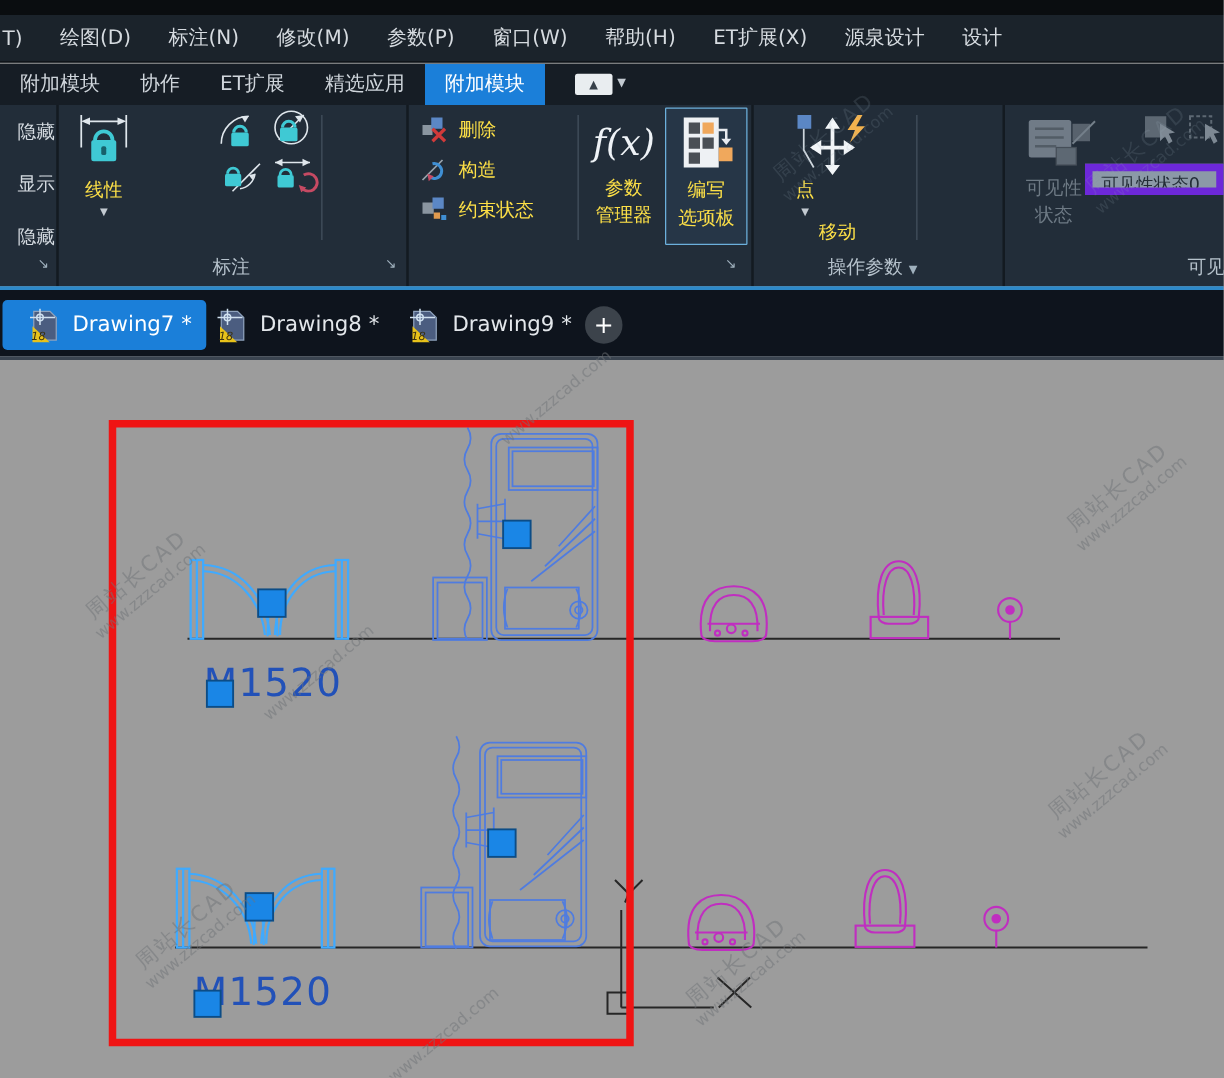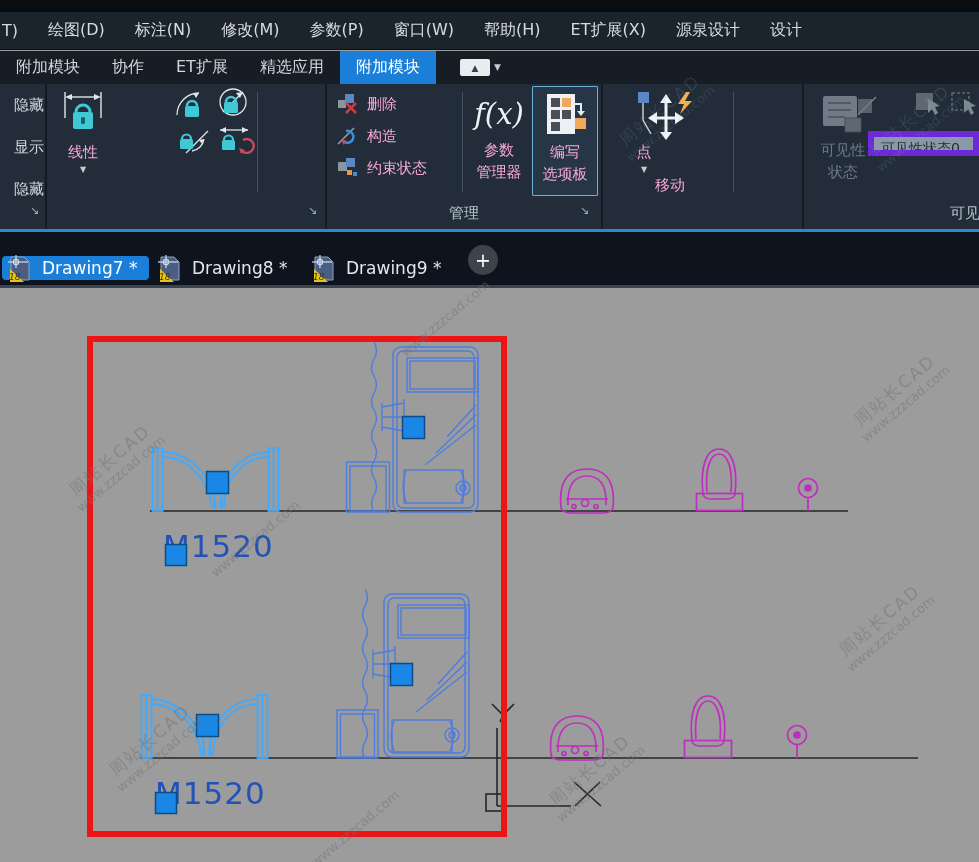--- a/index.html
+++ b/index.html
@@ -25,38 +25,38 @@
 
   
   .ribbon { position:absolute; left:0; top:84px; width:979px; height:145px; background:#222d39; overflow:hidden; }
   .rib-divider { position:absolute; top:0; width:2px; height:145px; background:#131a21; }
   .grp-divider { position:absolute; top:8px; width:1px; height:100px; background:#44515f; }
   .panel-title { position:absolute; top:118px; height:22px; font-size:15px; color:#b6c2cc;
                  text-align:center; line-height:22px; white-space:nowrap; }
   .corner-arrow { position:absolute; top:120px; font-size:11px; color:#9fb0bd; }
   .bigbtn { position:absolute; top:4px; display:flex; flex-direction:column; align-items:center; }
   .bicon { height:52px; display:flex; align-items:flex-end; justify-content:center; }
-  .blabel { font-size:15px; color:#f9a8d4; line-height:19px; text-align:center; margin-top:3px; white-space:nowrap; }
+  .blabel { font-size:15px; color:#fde047; line-height:19px; text-align:center; margin-top:3px; white-space:nowrap; }
   .ddown { font-size:8px; color:#c3cad1; margin-top:3px; }
   .rowbtn { position:absolute; display:flex; align-items:center; height:24px; }
   .rowbtn .blabel { margin:0 0 0 8px; }
   .stub-label { position:absolute; left:-10px; width:54px; text-align:right; font-size:15px; color:#d4dae0; }
   .hl-btn { border:1px solid #6cb0dc; background:#263647; border-radius:1px; padding:1px 3px 3px; }
   .fx-icon { font-family:"DejaVu Serif","Liberation Serif",serif; font-style:italic; font-size:29px;
              color:#eef2f6; line-height:48px; }
   .disabled-label { color:#6d7984 !important; }
   .vis-combo { position:absolute; left:868px; top:47px; width:111px; height:25px; background:#8b99a7;
                border:6px solid #6d28d9; color:#232d37; font-size:14px; line-height:23px; padding-left:7px;
                white-space:nowrap; overflow:hidden; }
   .blue-line { position:absolute; left:0; top:229px; width:979px; height:3px; background:#2e89c9; }
 
   
   .filetabbar { position:absolute; left:0; top:232px; width:979px; height:53px; background:#0e141d; }
-  .ftab { position:absolute; top:24px; height:24px; display:flex; align-items:center; border-radius:4px;
-          font-size:17px; color:#e3e7eb; padding:0 12px 0 4px; }
+  .ftab { position:absolute; top:8px; height:40px; display:flex; align-items:center; border-radius:4px;
+          font-size:17px; color:#e3e7eb; padding:0 12px 0 20px; }
   .ftab.active { background:#1b7fd9; color:#fff; }
   .ftab svg { margin-right:9px; }
   .newtab { position:absolute; left:468px; top:13px; width:30px; height:30px; border-radius:15px;
             background:#3c434b; color:#fff; font-size:19px; display:flex; align-items:center;
             justify-content:center; }
 
   
   .canvas { position:absolute; left:0; top:285px; width:979px; height:577px; background:#9c9c9c; }
   .canvas-topline { position:absolute; left:0; top:0; width:979px; height:3px; background:#3a4450; }
   .canvas svg { position:absolute; left:0; top:0; }
@@ -157,20 +157,21 @@
       <path d="M6,18 a4.5,4.5 0 0 1 9,0" stroke="#3fc9d4" stroke-width="2.2" fill="none"></path>
       <rect x="4" y="18" width="13" height="10" rx="1.5" fill="#3fc9d4"></rect>
       <path d="M25,18 a7,7 0 1 1 -2,10" stroke="#c64a63" stroke-width="2.4" fill="none"></path>
       <path d="M21,26 l2,6 4,-4 z" fill="#c64a63"></path>
     </svg>
   </div>
 
   <div class="grp-divider" style="left:257px;"></div>
 
 
+  <div class="panel-title" style="left:46px;width:278px;">标注</div>
   <div class="corner-arrow" style="left:308px;">↘</div>
   <div class="rib-divider" style="left:325px;"></div>
 
   <div class="rowbtn" style="left:337px;top:8px;">
     <svg width="22" height="22" viewBox="0 0 22 22">
       <rect x="1" y="7" width="8" height="8" fill="#8a95a0"></rect>
       <rect x="8" y="1" width="9" height="9" fill="#5b87c5"></rect>
       <path d="M9,10 L19,20 M19,10 L9,20" stroke="#d03a3a" stroke-width="2.6"></path>
     </svg>
     <div class="blabel">删除</div>
@@ -212,21 +213,20 @@
     <div class="blabel">编写</div>
     <div class="blabel">选项板</div>
   </div>
 
   <div class="bigbtn" style="left:467px;width:64px;top:2px;">
     <div class="bicon fx-icon">f(x)</div>
     <div class="blabel">参数</div>
     <div class="blabel">管理器</div>
   </div>
 
-  <div class="panel-title" style="left:330px;width:268px;">管理</div>
   <div class="corner-arrow" style="left:580px;">↘</div>
   <div class="rib-divider" style="left:601px;"></div>
 
   <div class="bigbtn" style="left:622px;width:44px;">
     <div class="bicon">
       <svg width="26" height="50" viewBox="0 0 26 50">
         <rect x="7" y="2" width="11" height="11" fill="#5b87c5"></rect>
         <path d="M12,13 L12,30 L20,44" stroke="#cdd5dc" stroke-width="1.4" fill="none"></path>
       </svg>
     </div>
@@ -245,20 +245,24 @@
         <path d="M40,2 l-8,12 6,0 -4,10 12,-13 -7,0 5,-9 z" fill="#f2b24e"></path>
       </svg>
     </div>
     <div class="blabel">移动</div>
     <div class="ddown">▼</div>
   </div>
 
   <div class="grp-divider" style="left:733px;"></div>
 
 
+  <div class="panel-title" style="left:604px;width:188px;">
+    <span>操作参数</span>
+    <span style="font-size:9px;color:#9fb0bd;">▼</span>
+  </div>
   <div class="rib-divider" style="left:802px;"></div>
 
   <div class="bigbtn" style="left:812px;width:62px;top:2px;">
     <div class="bicon">
       <svg width="44" height="44" viewBox="0 0 44 44">
         <rect x="2" y="2" width="34" height="30" rx="2" fill="#707b87"></rect>
         <g stroke="#525c66" stroke-width="2">
             <line x1="7" y1="9" x2="30" y2="9"></line>
             <line x1="7" y1="16" x2="30" y2="16"></line>
             <line x1="7" y1="23" x2="24" y2="23"></line>

